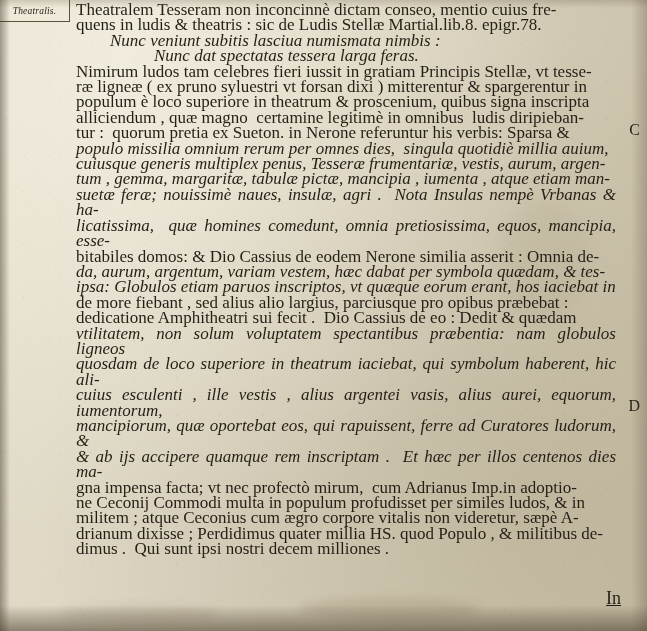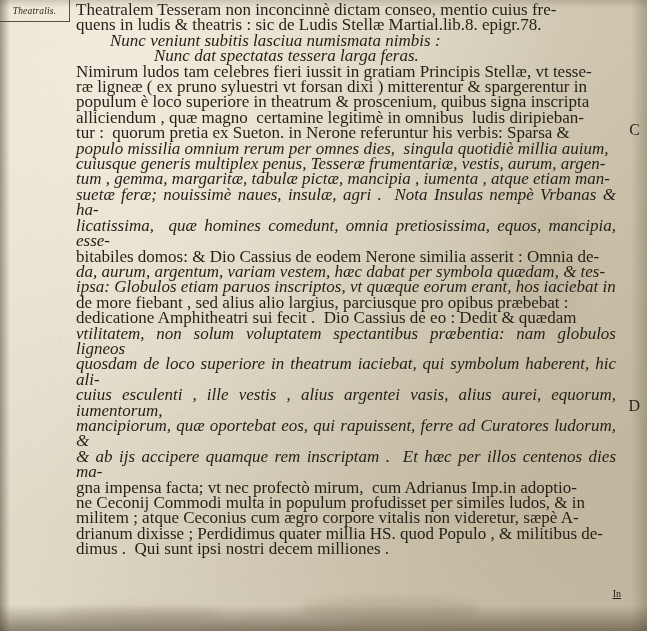--- a/index.html
+++ b/index.html
@@ -123,21 +123,21 @@
     font-weight: 400;
   }
   #margin-C { top: 121px; }
   #margin-D { top: 397px; }
 
   
   #catchword {
     position: absolute;
     right: 26px;
     top: 588px;
-    font-size: 10px;
+    font-size: 18px;
     color: #241f16;
     text-decoration: underline;
   }
 
   
   .smudge {
     position: absolute;
     border-radius: 50%;
     pointer-events: none;
   }

